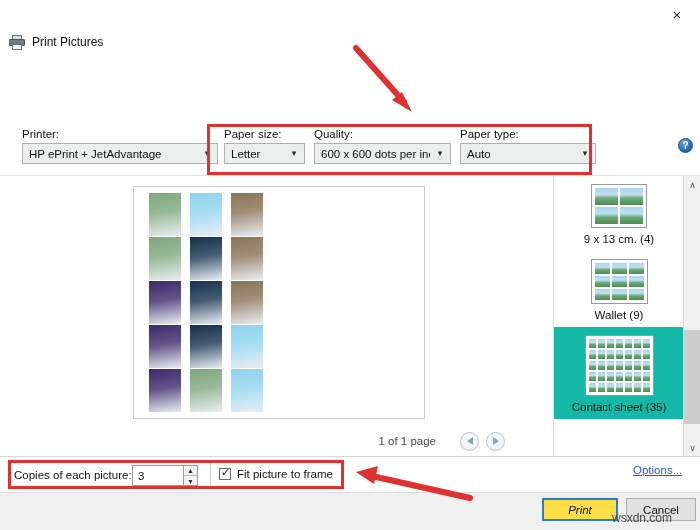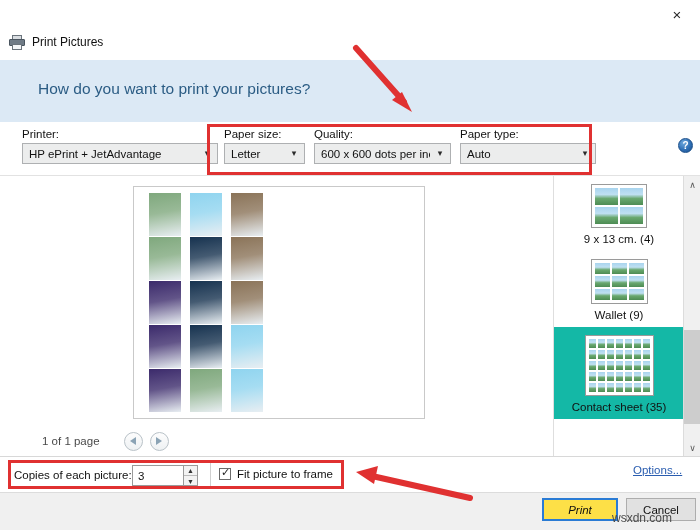--- a/index.html
+++ b/index.html
@@ -57,21 +57,21 @@
   .preview-pane { position:absolute; left:0; top:0; width:552px; height:280px; background:#fff; }
   .paper {
     position:absolute; left:133px; top:10px; width:292px; height:233px;
     background:#fff; border:1px solid #c9c9c9;
   }
   .thumbgrid { position:absolute; left:15px; top:6px; width:125px; height:222px; }
   .trow { display:flex; height:44px; margin-bottom:0px; }
   .tcell { width:32px; height:43px; margin-right:9px; position:relative; overflow:hidden; }
   .tcell .img { position:absolute; inset:0; }
 
-  .pagenav { position:absolute; left:0; top:252px; width:512px; height:26px; display:flex; align-items:center; justify-content:flex-start;padding-left:42px; }
+  .pagenav { position:absolute; left:0; top:252px; width:512px; height:26px; display:flex; align-items:center; justify-content:flex-end;padding-left:42px; }
   .pagenav .pg { font-size:11.5px; color:#4a4a4a; margin-right:24px; }
   .navbtn {
     width:19px; height:19px; border-radius:50%;
     background:linear-gradient(#fdfdfd,#eef1f3); border:1px solid #b9c2c8;
     display:flex; align-items:center; justify-content:center; margin-right:7px;
   }
   .navbtn .tri { width:0; height:0; }
   .navbtn.prev .tri { border-top:4px solid transparent; border-bottom:4px solid transparent; border-right:6px solid #8ba3b5; }
   .navbtn.next .tri { border-top:4px solid transparent; border-bottom:4px solid transparent; border-left:6px solid #8ba3b5; }
 
@@ -136,23 +136,20 @@
 
   <div class="apphead">
     <div class="printer-icon">
       <div class="ptop"></div>
         <div class="pbody"></div>
         <div class="pout"></div>
     </div>
     <div class="label">Print Pictures</div>
   </div>
 
-  <div class="banner">
-    <div class="q">How do you want to print your pictures?</div>
-  </div>
 
   <div class="toolbar">
     <div class="fld" style="left:14px; top:6px; width:196px;">
       <span class="lbl">Printer:</span>
       <div class="combo">
         <span class="txt">HP ePrint + JetAdvantage</span>
         <span class="chev">▾</span>
       </div>
     </div>
 

